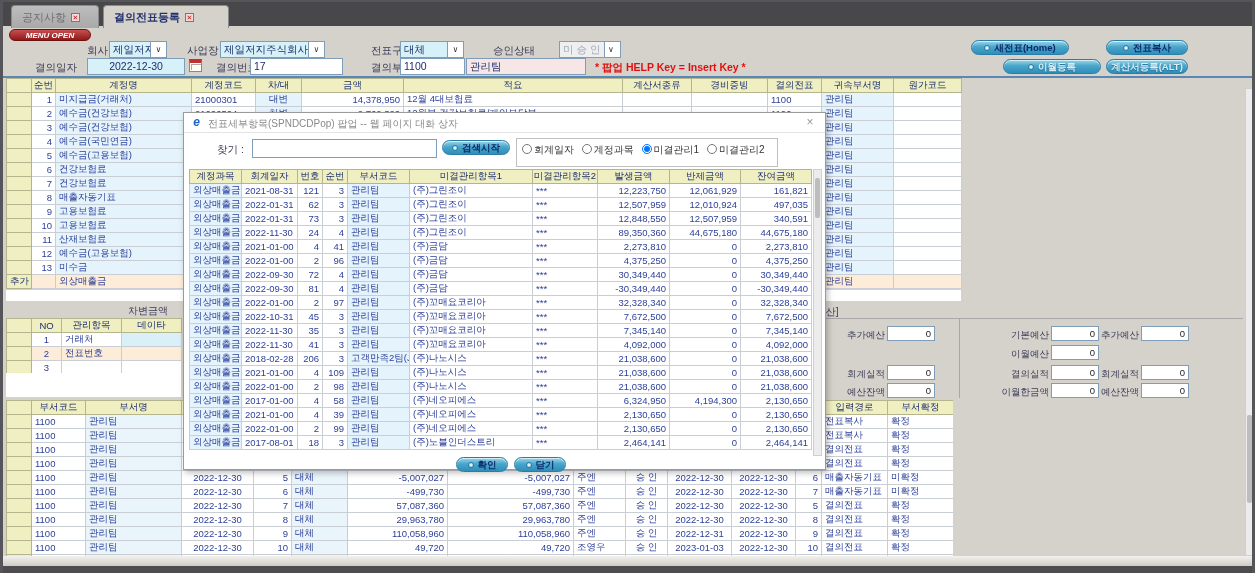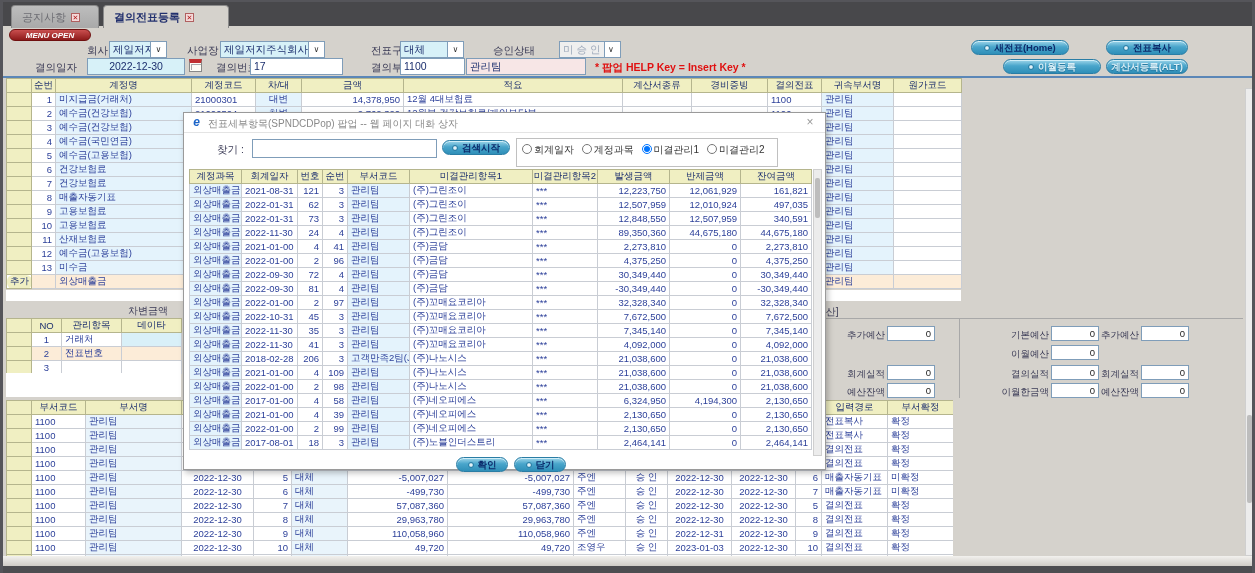--- a/index.html
+++ b/index.html
@@ -43,21 +43,21 @@
   table.grid th{background:#f0efc2;color:#1c2f6e;font-size:9.5px;font-weight:normal;border:1px solid #b5b58d;
     padding:0;height:13px;overflow:hidden;white-space:nowrap;}
   table.grid td{border:1px solid #c9cdd4;font-size:9.5px;color:#2b3f99;padding:0 3px;height:13.1px;overflow:hidden;white-space:nowrap;}
   table.grid td:first-child{background:#f0efc2;border-color:#b5b58d;}
   #main-grid{position:absolute;left:3px;top:78px;width:955px;}
   #main-grid td:nth-child(2){text-align:right;}
   #main-grid td:nth-child(3),#main-grid td:nth-child(5),#main-grid td:nth-child(11){background:#e4f3fc;}
   #main-grid td:nth-child(5){text-align:center;}
   #main-grid td:nth-child(6){text-align:right;}
   #main-grid tr:last-child td:not(:first-child){background:#fcecd8;}
-  #main-grid tr:last-child td:first-child{color:#1c2f6e;text-align:center;border-radius:6px;}
+  #main-grid tr:last-child td:first-child{color:#1c2f6e;text-align:center;}
   #debit-label{position:absolute;left:125px;top:304px;font-size:10px;color:#3a3a55;}
   #debit-input{position:absolute;left:180px;top:301px;width:115px;height:16px;background:#fff;border:1px solid #7f9db9;}
   .whiteband{position:absolute;background:#fff;}
   #mgmt-grid{position:absolute;left:3px;top:318px;width:175px;}
   #mgmt-grid td:nth-child(2){text-align:center;}
   #mgmt-grid tr:nth-child(1) td:nth-child(4){background:#d9f0f8;}
   #mgmt-grid tr:nth-child(2) td:not(:first-child){background:#fcecd8;}
   #bottom-wrap{position:absolute;left:3px;top:400px;width:947px;height:160px;overflow:hidden;}
   #bottom-grid{width:947px;}
   #bottom-grid td:nth-child(5),#bottom-grid td:nth-child(13){text-align:right;}

